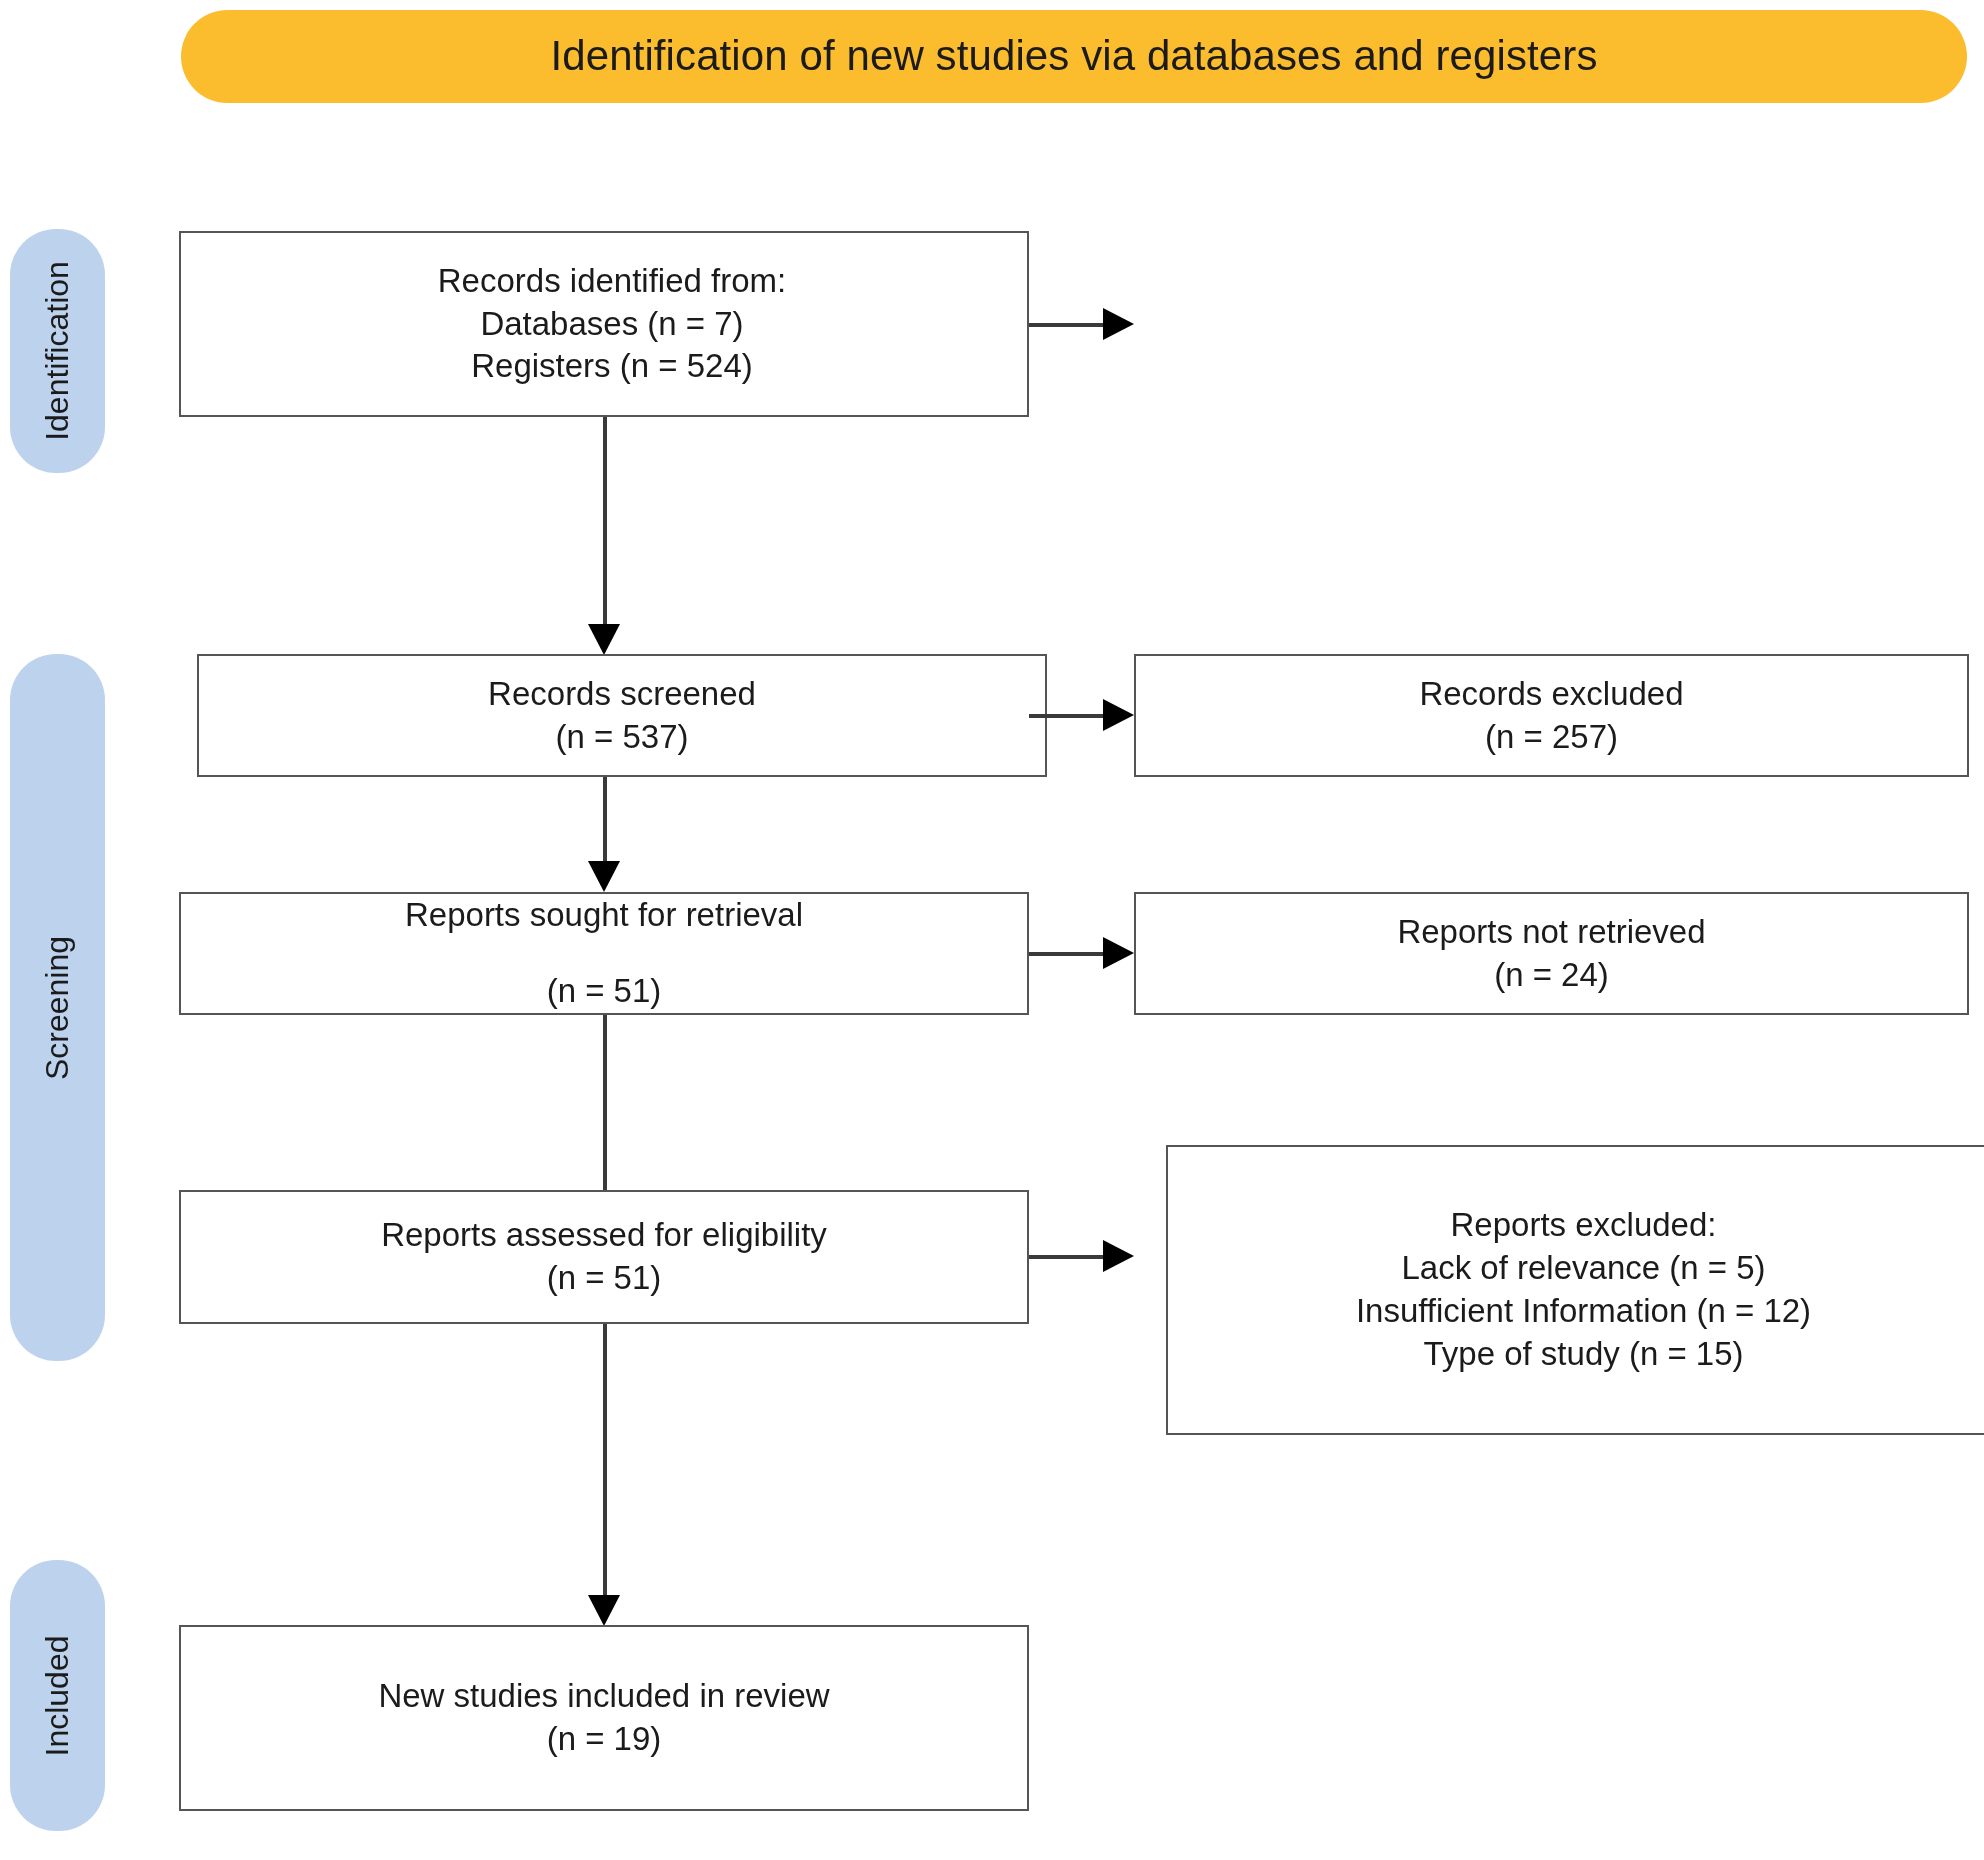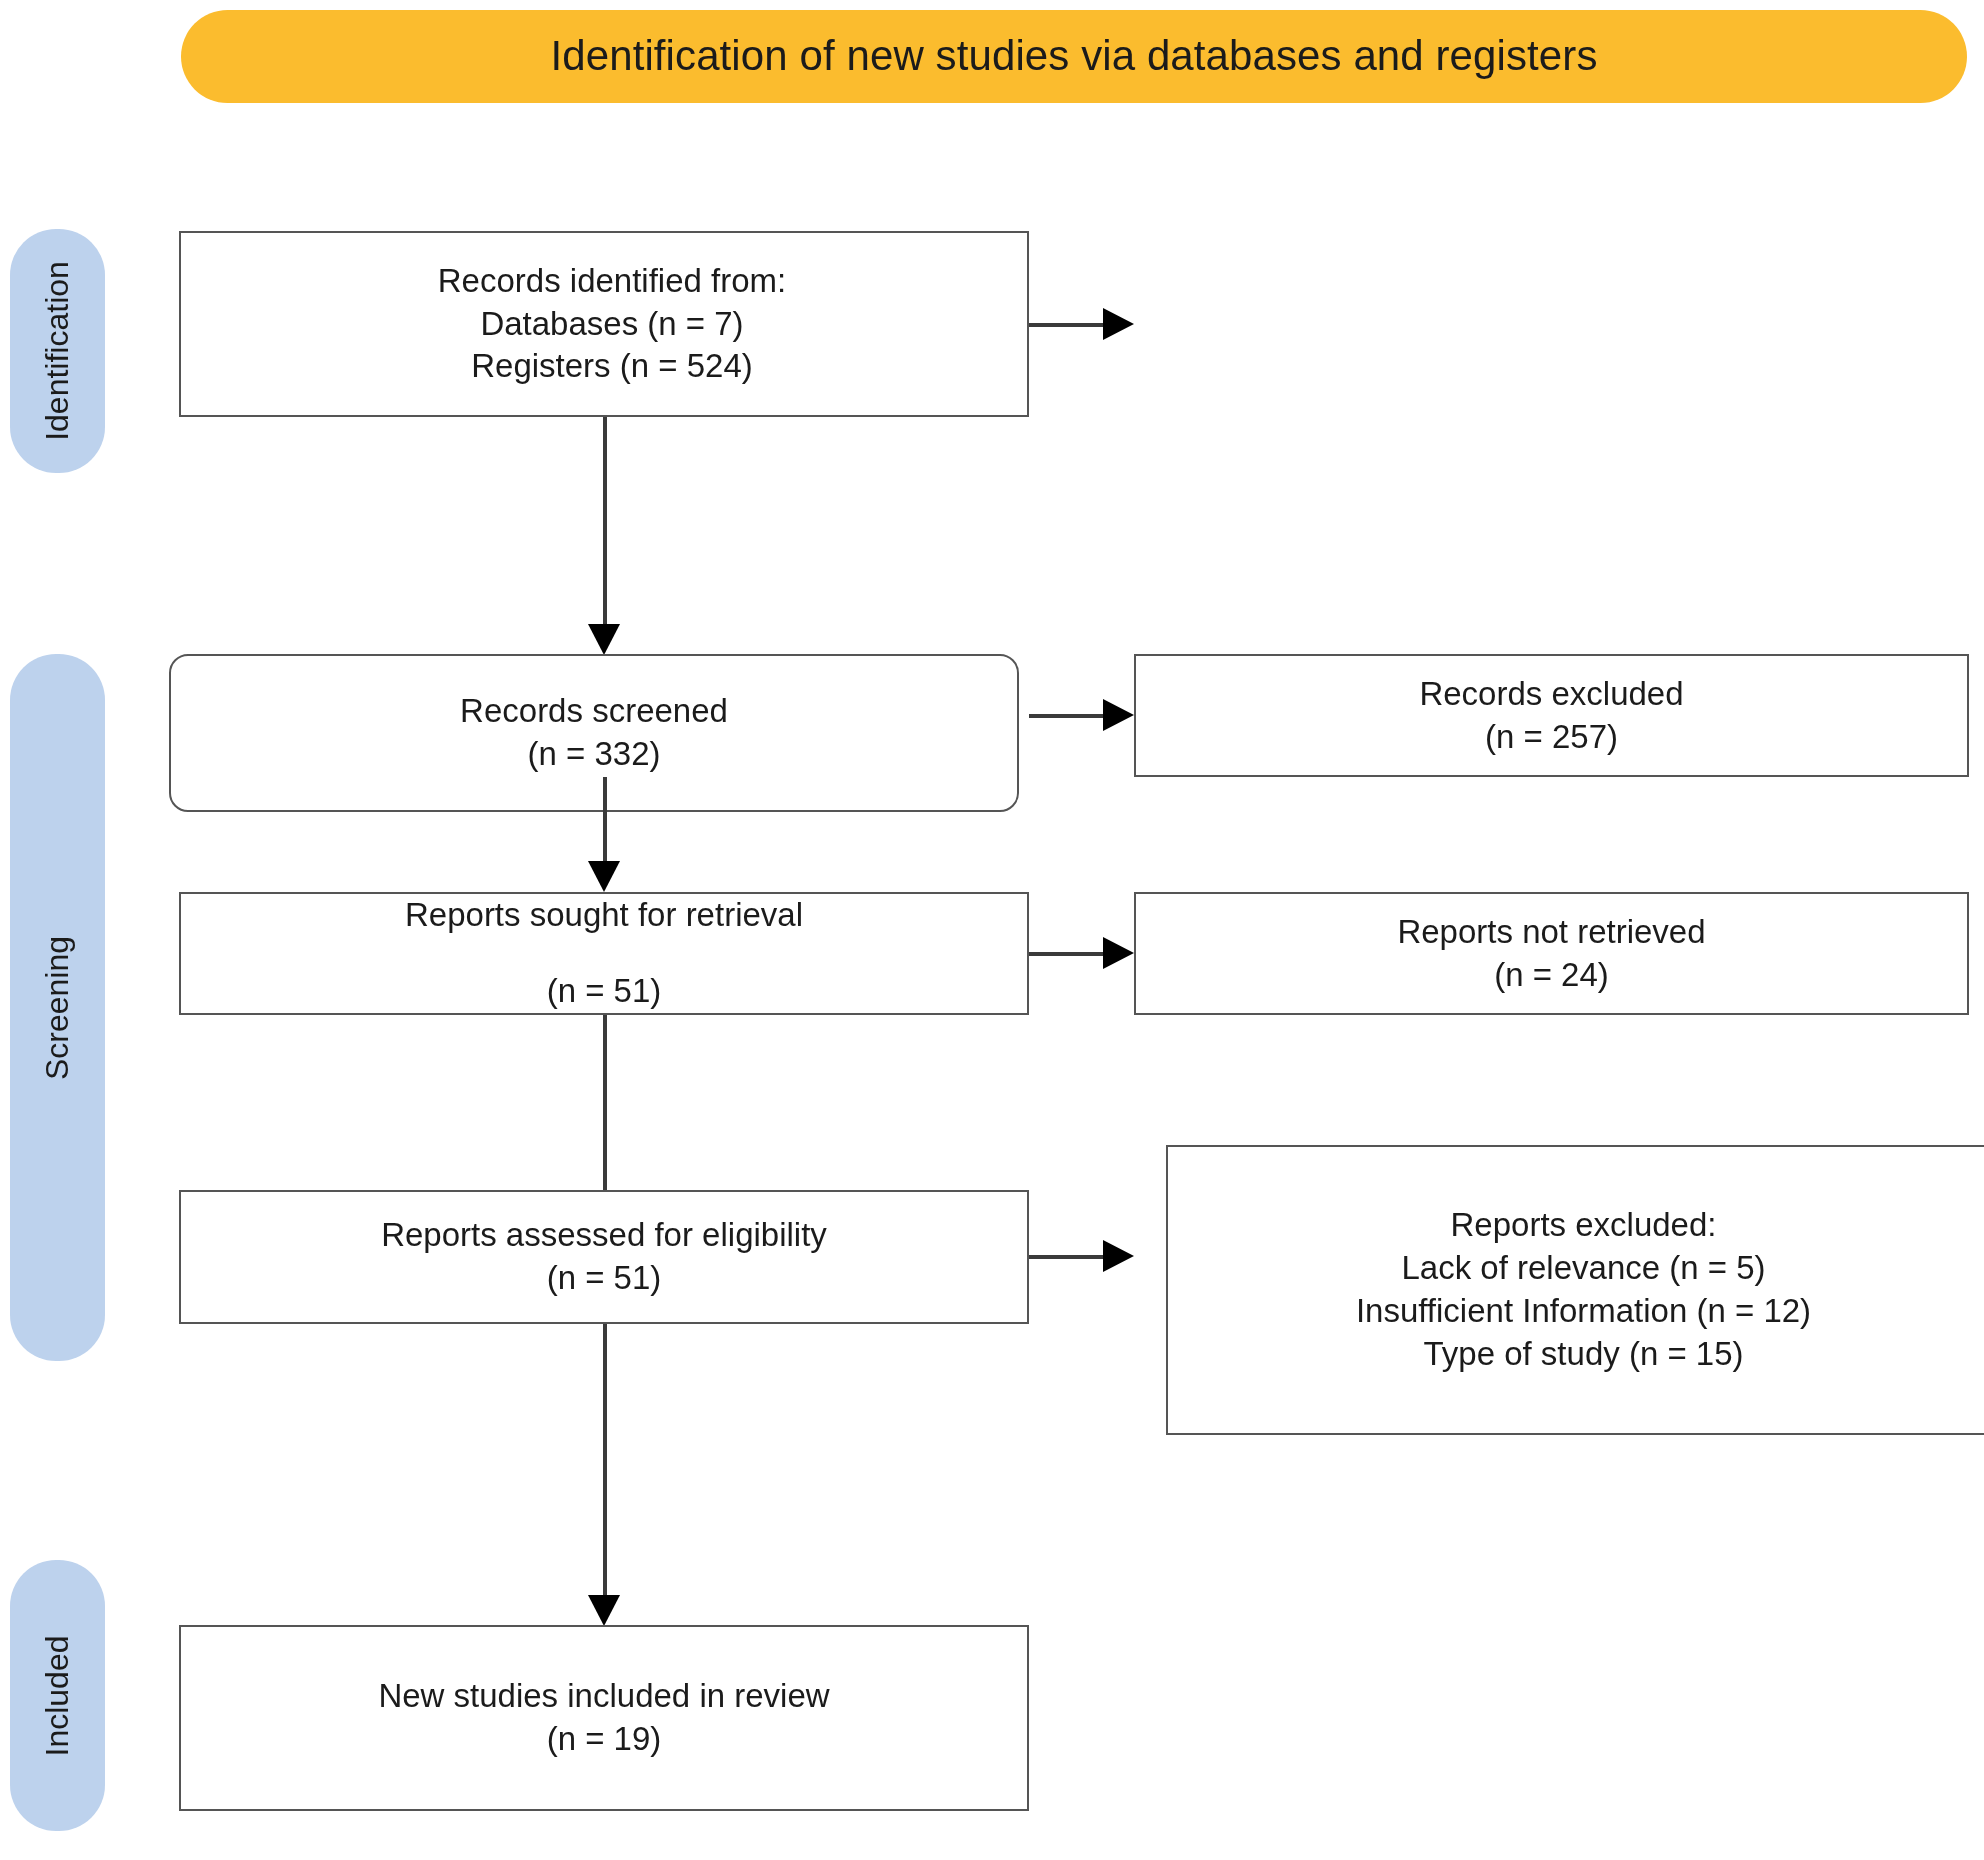--- a/index.html
+++ b/index.html
@@ -131,23 +131,23 @@
     <div class="box-line">Registers (n = 524)</div>
   </div>
 
 
   <div class="hline" style="left:1029px; top:323px; width:74px;"></div>
   <div class="arrow-right" style="left:1103px; top:308px;"></div>
 
   <div class="vline" style="left:603px; top:417px; height:213px;"></div>
   <div class="arrow-down" style="left:588px; top:624px;"></div>
 
-  <div class="box" style="left:169px; top:654px; width:850px; height:158px;border-radius:19px;">
+  <div class="box" style="left:197px; top:654px; width:850px; height:123px;">
     <div class="box-line">Records screened</div>
-    <div class="box-line">(n = 332)</div>
+    <div class="box-line">(n = 537)</div>
   </div>
 
   <div class="box" style="left:1134px; top:654px; width:835px; height:123px;">
     <div class="box-line">Records excluded</div>
     <div class="box-line">(n = 257)</div>
   </div>
 
   <div class="hline" style="left:1029px; top:714px; width:74px;"></div>
   <div class="arrow-right" style="left:1103px; top:699px;"></div>
 

